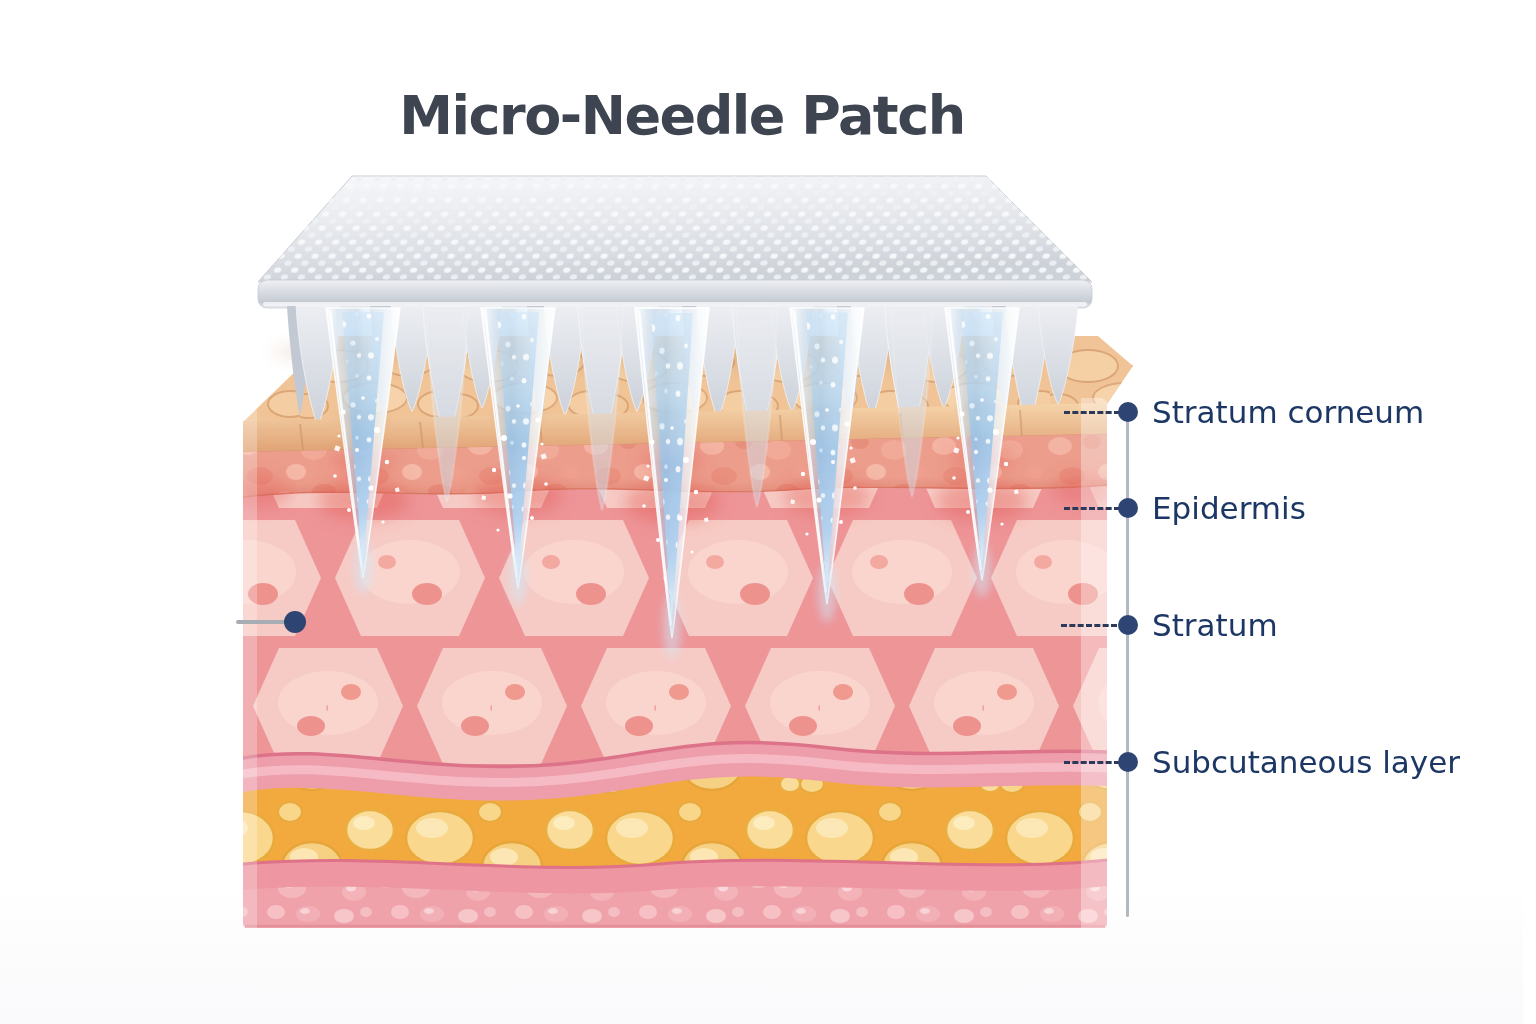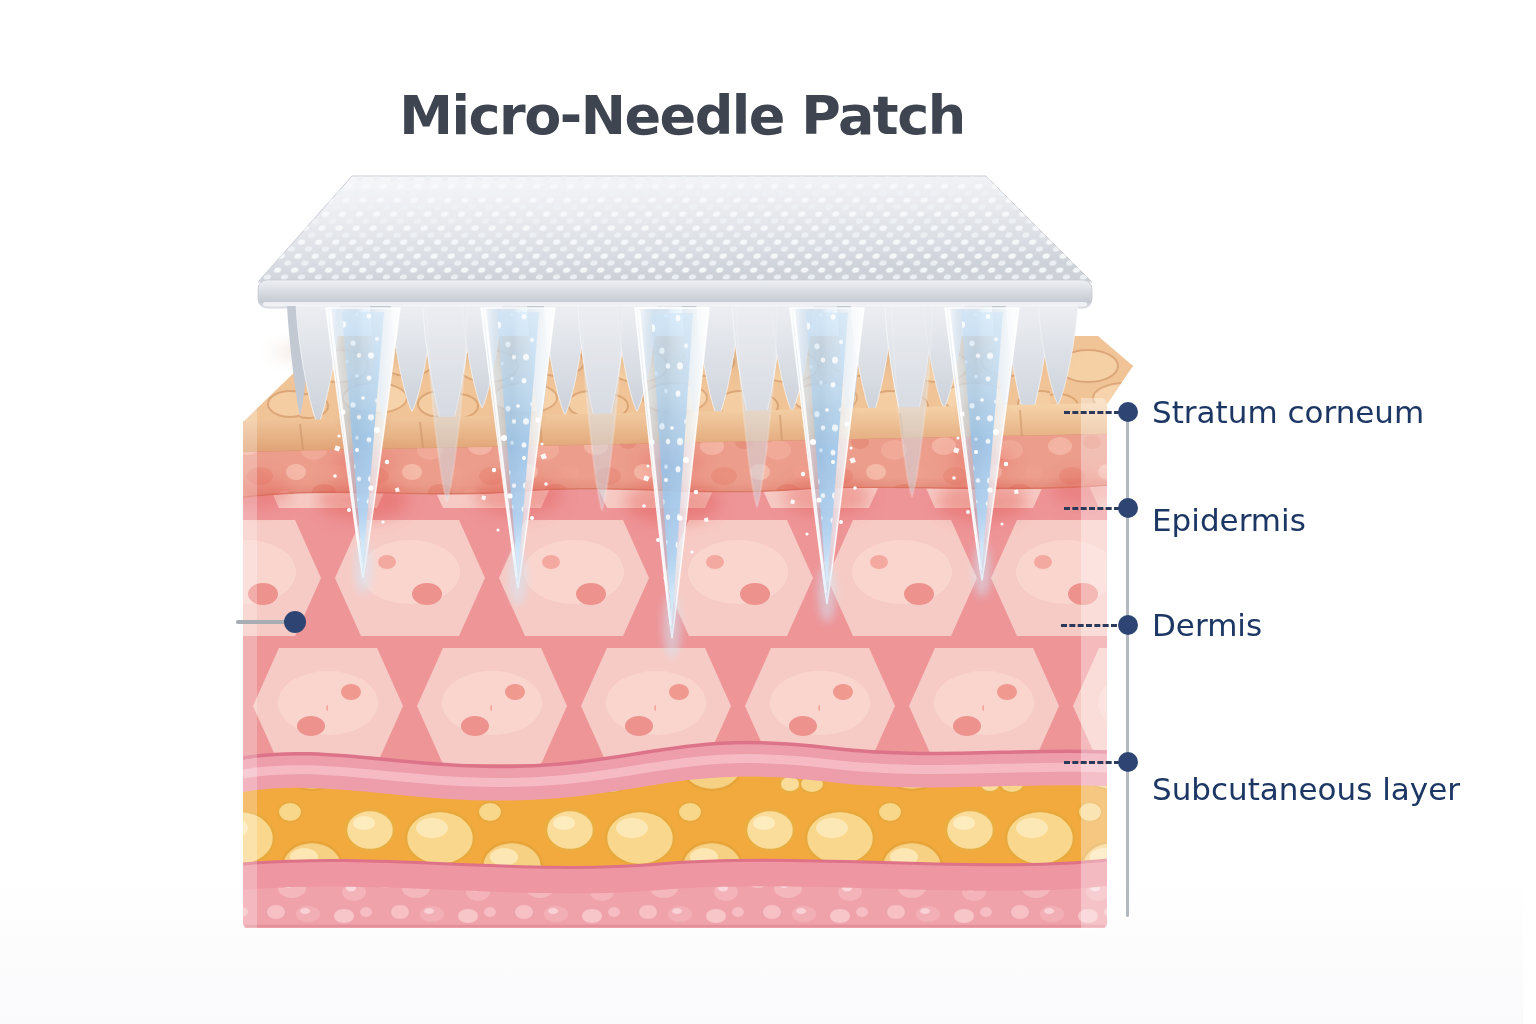--- a/index.html
+++ b/index.html
@@ -316,20 +316,20 @@
   <div class="dash" style="top:507px"></div>
   <div class="dash" style="top:624px;left:1061px"></div>
   <div class="dash" style="top:761px"></div>
 
   <div class="dot" style="left:1118px;top:402px"></div>
   <div class="dot" style="left:1118px;top:498px"></div>
   <div class="dot" style="left:1118px;top:615px"></div>
   <div class="dot" style="left:1118px;top:752px"></div>
 
   <div class="r-label" style="top:392px">Stratum corneum</div>
-  <div class="r-label" style="top:500px">Epidermis</div>
-  <div class="r-label" style="top:605px">Dermis</div>
-  <div class="r-label" style="top:769px">Subcutaneous layer</div>
+  <div class="r-label" style="top:488px">Epidermis</div>
+  <div class="r-label" style="top:605px">Stratum</div>
+  <div class="r-label" style="top:742px">Subcutaneous layer</div>
 
   <div class="l-line"></div>
   <div class="l-dot"></div>
 
 </div>
 
 </body></html>

